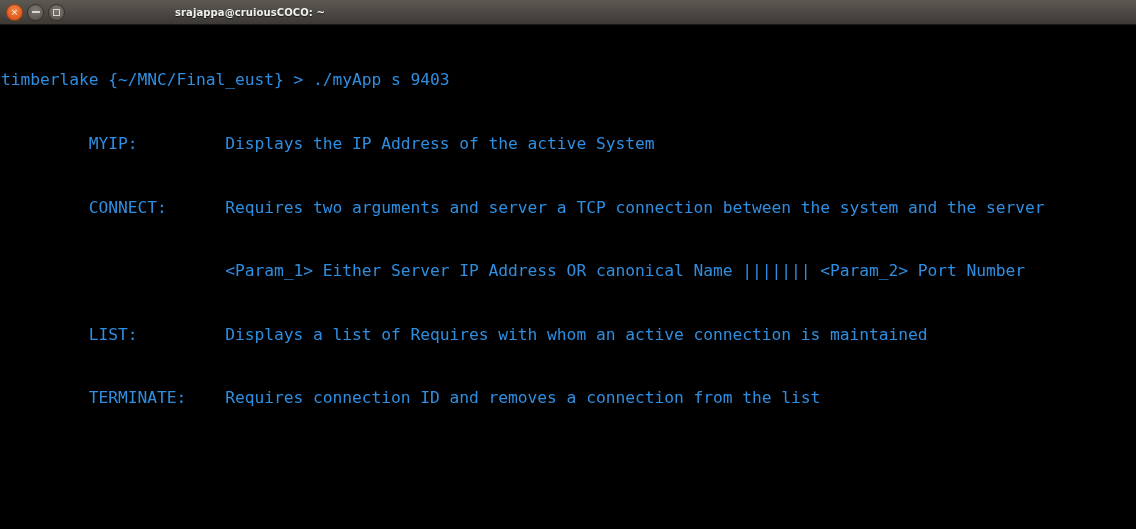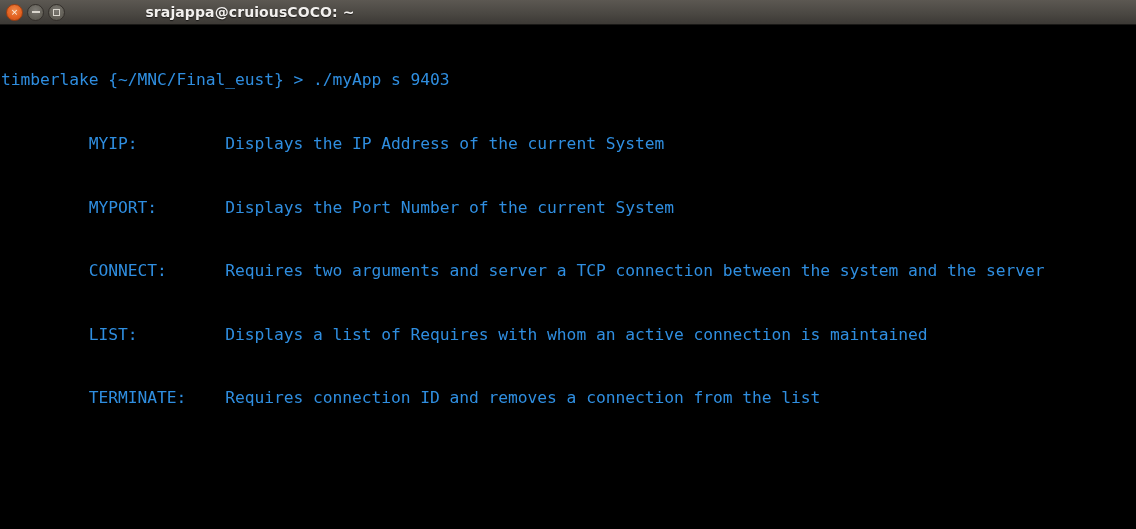--- a/index.html
+++ b/index.html
@@ -71,21 +71,21 @@
   }
   .wtitle {
     position: absolute;
     left: 0; right: 0;
     top: 0;
     height: 25px;
     line-height: 25px;
     text-align: center;
     color: #f2f0ee;
     font-family: "DejaVu Sans", sans-serif;
-    font-size: 14px;
+    font-size: 10px;
     font-weight: bold;
     letter-spacing: 0.1px;
     text-shadow: 0 1px 1px rgba(0,0,0,0.6);
     pointer-events: none;
   }
   
   .wtitle span { position: relative; left: -318px; }
 
   
   .term {
@@ -124,23 +124,23 @@
       <div class="wbtn max">
           <span class="sq"></span>
         </div>
     </div>
     <div class="wtitle"><span>srajappa@cruiousCOCO: ~</span></div>
   </div>
 
   <div class="term">
     <div class="term-lines">
       <div class="line">timberlake {~/MNC/Final_eust} &gt; ./myApp s 9403</div>
-      <div class="line">         MYIP:         Displays the IP Address of the current System</div>
-      <div class="line">         MYPORT:       Displays the Port Number of the current System</div>
+      <div class="line">         MYIP:         Displays the IP Address of the active System</div>
       <div class="line">         CONNECT:      Requires two arguments and server a TCP connection between the system and the server</div>
+      <div class="line">                       &lt;Param_1&gt; Either Server IP Address OR canonical Name ||||||| &lt;Param_2&gt; Port Number</div>
       <div class="line">         LIST:         Displays a list of Requires with whom an active connection is maintained</div>
       <div class="line">         TERMINATE:    Requires connection ID and removes a connection from the list</div>
       
       
       
       
       
       
       
       

